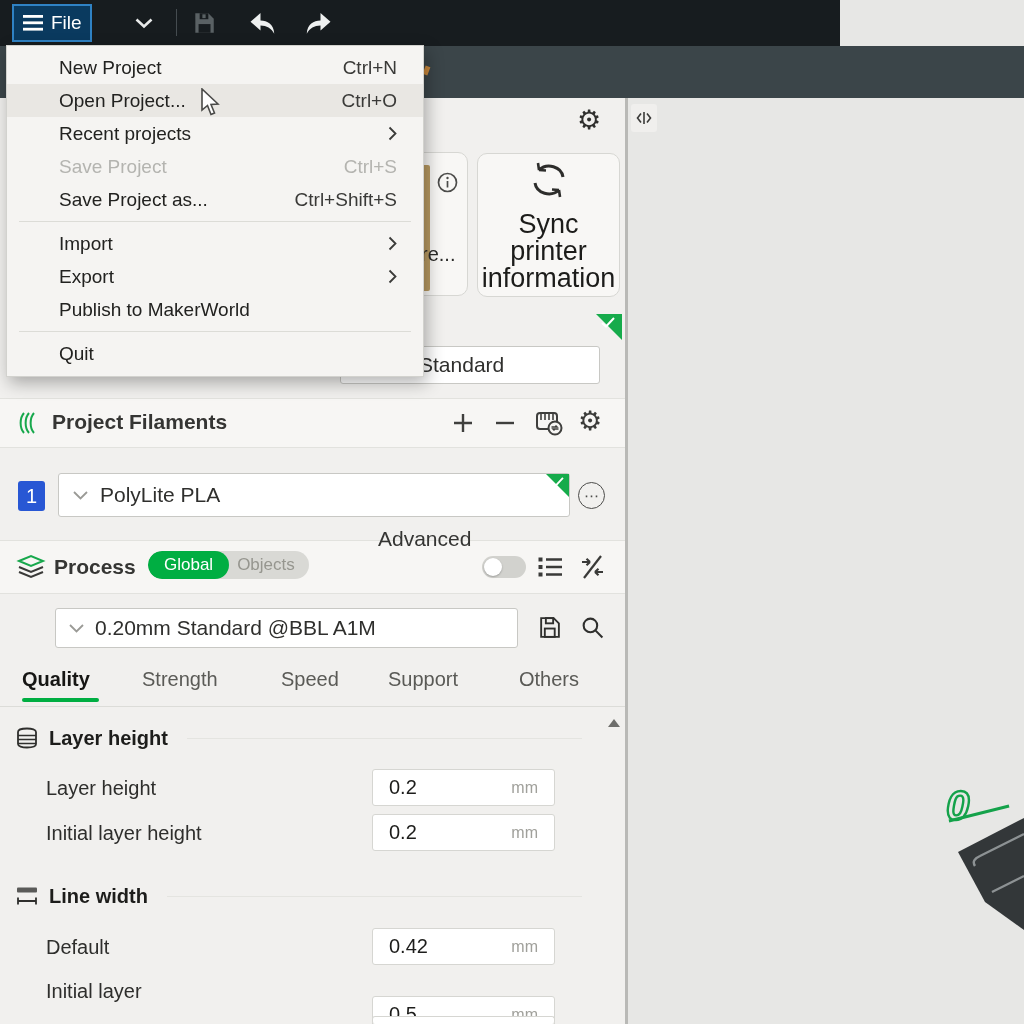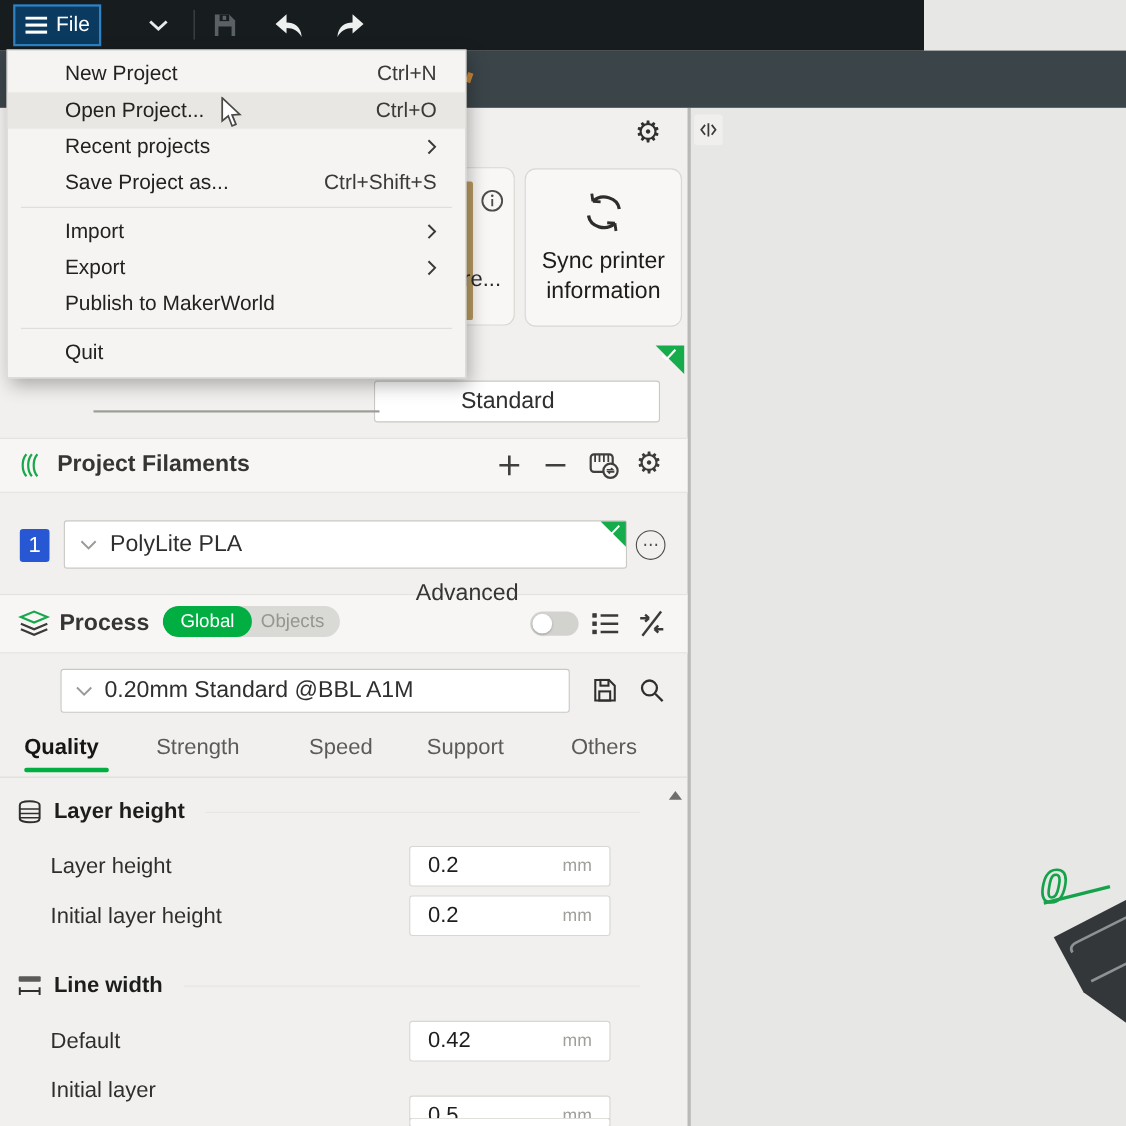--- a/index.html
+++ b/index.html
@@ -16,21 +16,21 @@
   .bar1-div{left:176px;top:9px;width:1px;height:27px;background:#454c50;}
   .bar1-ic{display:flex;align-items:center;justify-content:center;}
   
   .bar2{left:0;top:46px;width:1024px;height:52px;background:#3b4549;z-index:10;}
   .nav-tab{top:46px;height:52px;display:flex;align-items:center;gap:13px;color:#dfe3e2;font-size:22px;cursor:pointer;}
   
   .panel{left:0;top:98px;width:625px;height:926px;background:#f1f0ee;z-index:5;
          border-right:3px solid #b9b9b6;box-sizing:content-box;}
   .strip{left:0;width:625px;background:#f7f6f4;border-top:1px solid #e2e2de;border-bottom:1px solid #e2e2de;box-sizing:border-box;}
   .card{background:#f8f7f5;border:1px solid #d7d7d3;border-radius:10px;box-sizing:border-box;}
-  .sync-txt{width:100%;text-align:center;color:#1c1c1a;font-size:21px;line-height:27px;}
+  .sync-txt{width:100%;text-align:center;color:#1c1c1a;font-size:27px;line-height:27px;}
   .field{background:#fff;border:1px solid #c8c8c4;box-sizing:border-box;border-radius:3px;
          display:flex;align-items:center;color:#2f2f2d;font-size:21px;}
   .gtri{width:0;height:0;border-top:26px solid #16ab4b;border-left:26px solid transparent;}
   .hdr-title{color:#353533;font-size:21px;font-weight:bold;}
   .pill{border-radius:17px;background:#d9d9d5;display:flex;align-items:center;overflow:hidden;}
   .pill .on{background:#00ae42;color:#fff;border-radius:17px;padding:4px 16px;font-size:17px;}
   .pill .off{color:#96968f;padding:4px 14px 4px 8px;font-size:17px;}
   .switch{width:44px;height:22px;border-radius:11px;background:#d2d2ce;position:relative;}
   .switch .knob{position:absolute;left:2px;top:2px;width:18px;height:18px;border-radius:50%;background:#fff;box-shadow:0 1px 2px rgba(0,0,0,.25);}
   .ptab{font-size:20px;color:#5a5a56;cursor:pointer;}
@@ -329,20 +329,24 @@
     <div class="mi hover">
       <span class="lbl">Open Project...</span>
       <span class="sc">Ctrl+O</span>
     </div>
     <div class="mi">
       <span class="lbl">Recent projects</span>
       <svg width="9" height="15" viewBox="0 0 9 15">
           <path d="M1.5 1.5 L7.5 7.5 L1.5 13.5" stroke="#3a3a38" stroke-width="1.8" fill="none"></path>
         </svg>
     </div>
+    <div class="mi disabled">
+      <span class="lbl">Save Project</span>
+      <span class="sc">Ctrl+S</span>
+    </div>
     <div class="mi">
       <span class="lbl">Save Project as...</span>
       <span class="sc">Ctrl+Shift+S</span>
     </div>
     <div class="mdiv"></div>
     <div class="mi">
       <span class="lbl">Import</span>
       <svg width="9" height="15" viewBox="0 0 9 15">
           <path d="M1.5 1.5 L7.5 7.5 L1.5 13.5" stroke="#3a3a38" stroke-width="1.8" fill="none"></path>
         </svg>

